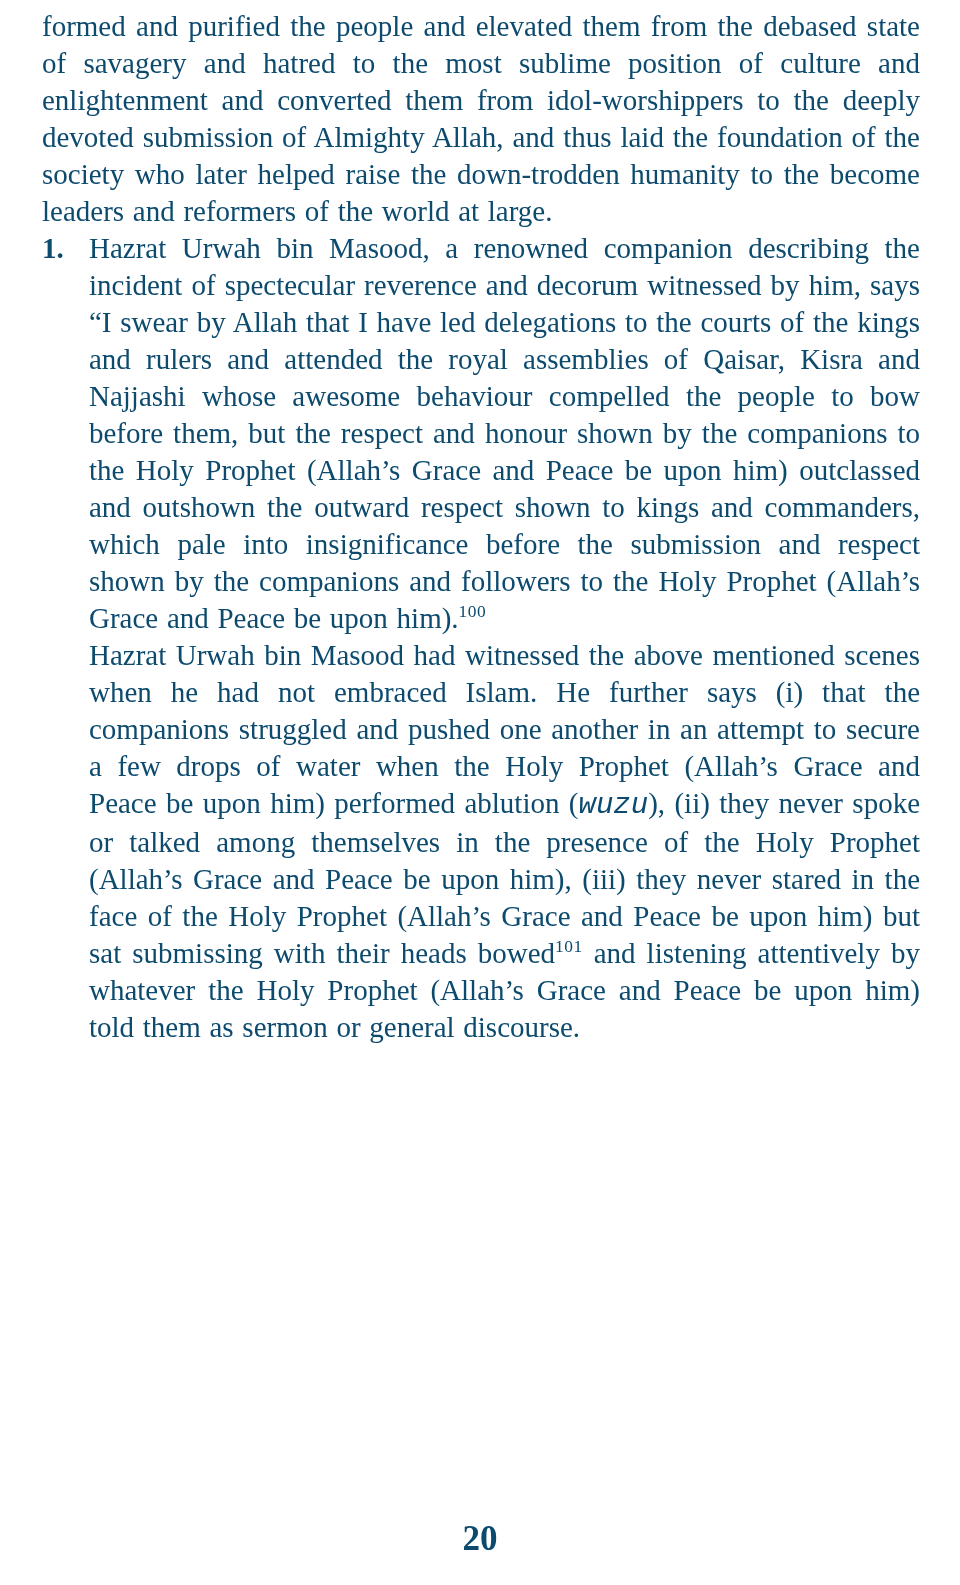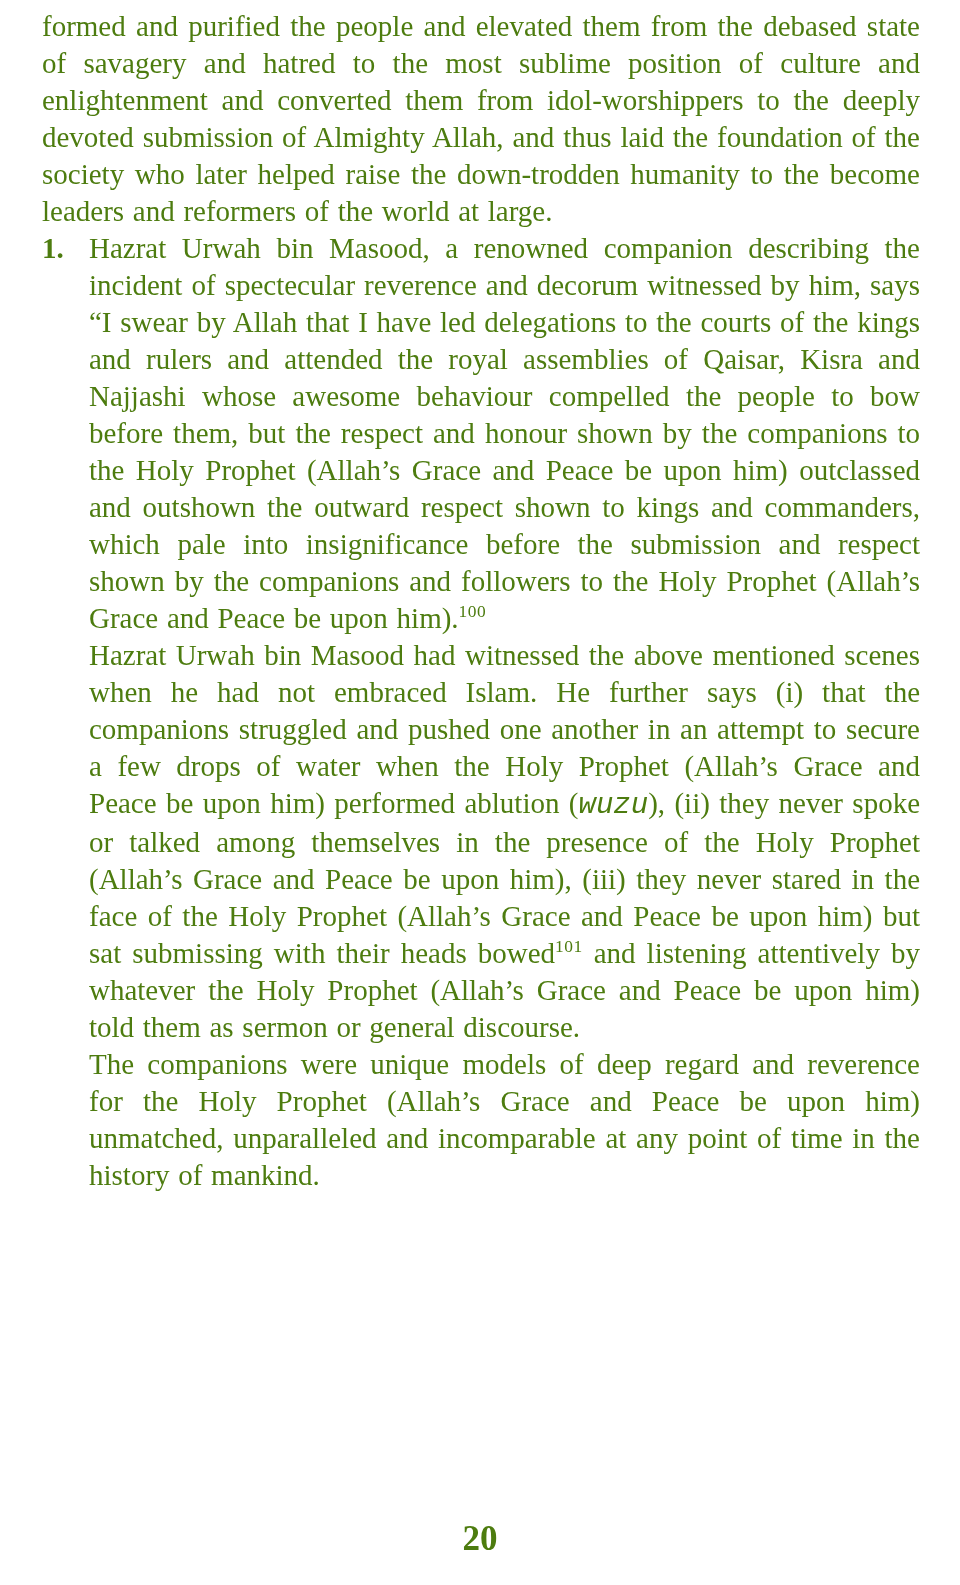--- a/index.html
+++ b/index.html
@@ -6,21 +6,21 @@
     margin: 0;
     padding: 0;
     background: #ffffff;
   }
   .page {
     position: relative;
     width: 960px;
     height: 1585px;
     box-sizing: border-box;
     background: #ffffff;
-    color: #4d7c0f;
+    color: #0c4a6e;
     font-family: "Liberation Serif", "DejaVu Serif", serif;
     font-size: 29px;
     line-height: 37px;
     padding: 8px 40px 0 42px;
     overflow: hidden;
   }
   p.para {
     margin: 0;
     text-align: justify;
     word-spacing: 0.05em;
@@ -65,19 +65,18 @@
 <div class="page">
 
   <p class="para">formed and purified the people and elevated them from the debased state of savagery and hatred to the most sublime position of culture and enlightenment and converted them from idol-worshippers to the deeply devoted submission of Almighty Allah, and thus laid the foundation of the society who later helped raise the down-trodden humanity to the become leaders and reformers of the world at large.</p>
 
 
   <div class="list-item">
     <span class="item-marker">1.</span>
     <div class="item-body">
       <p class="para"><span>Hazrat Urwah bin Masood, a renowned companion describing the incident of spectecular reverence and decorum witnessed by him, says “I swear by Allah that I have led delegations to the courts of the kings and rulers and attended the royal assemblies of Qaisar, Kisra and Najjashi whose awesome behaviour compelled the people to bow before them, but the respect and honour shown by the companions to the Holy Prophet (Allah’s Grace and Peace be upon him) outclassed and outshown the outward respect shown to kings and commanders, which pale into insignificance before the submission and respect shown by the companions and followers to the Holy Prophet (Allah’s Grace and Peace be upon him).</span><sup class="footnote">100</sup></p>
       <p class="para"><span>Hazrat Urwah bin Masood had witnessed the above mentioned scenes when he had not embraced Islam. He further says (i) that the companions struggled and pushed one another in an attempt to secure a few drops of water when the Holy Prophet (Allah’s Grace and Peace be upon him) performed ablution (</span><em class="term">wuzu</em><span>), (ii) they never spoke or talked among themselves in the presence of the Holy Prophet (Allah’s Grace and Peace be upon him), (iii) they never stared in the face of the Holy Prophet (Allah’s Grace and Peace be upon him) but sat submissing with their heads bowed</span><sup class="footnote">101</sup><span> and listening attentively by whatever the Holy Prophet (Allah’s Grace and Peace be upon him) told them as sermon or general discourse.</span></p>
-      <p class="para">The companions were unique models of deep regard and reverence for the Holy Prophet (Allah’s Grace and Peace be upon him) unmatched, unparalleled and incomparable at any point of time in the history of mankind.</p>
     </div>
   </div>
 
   <div class="page-number">20</div>
 
 </div>
 
 </body></html>

